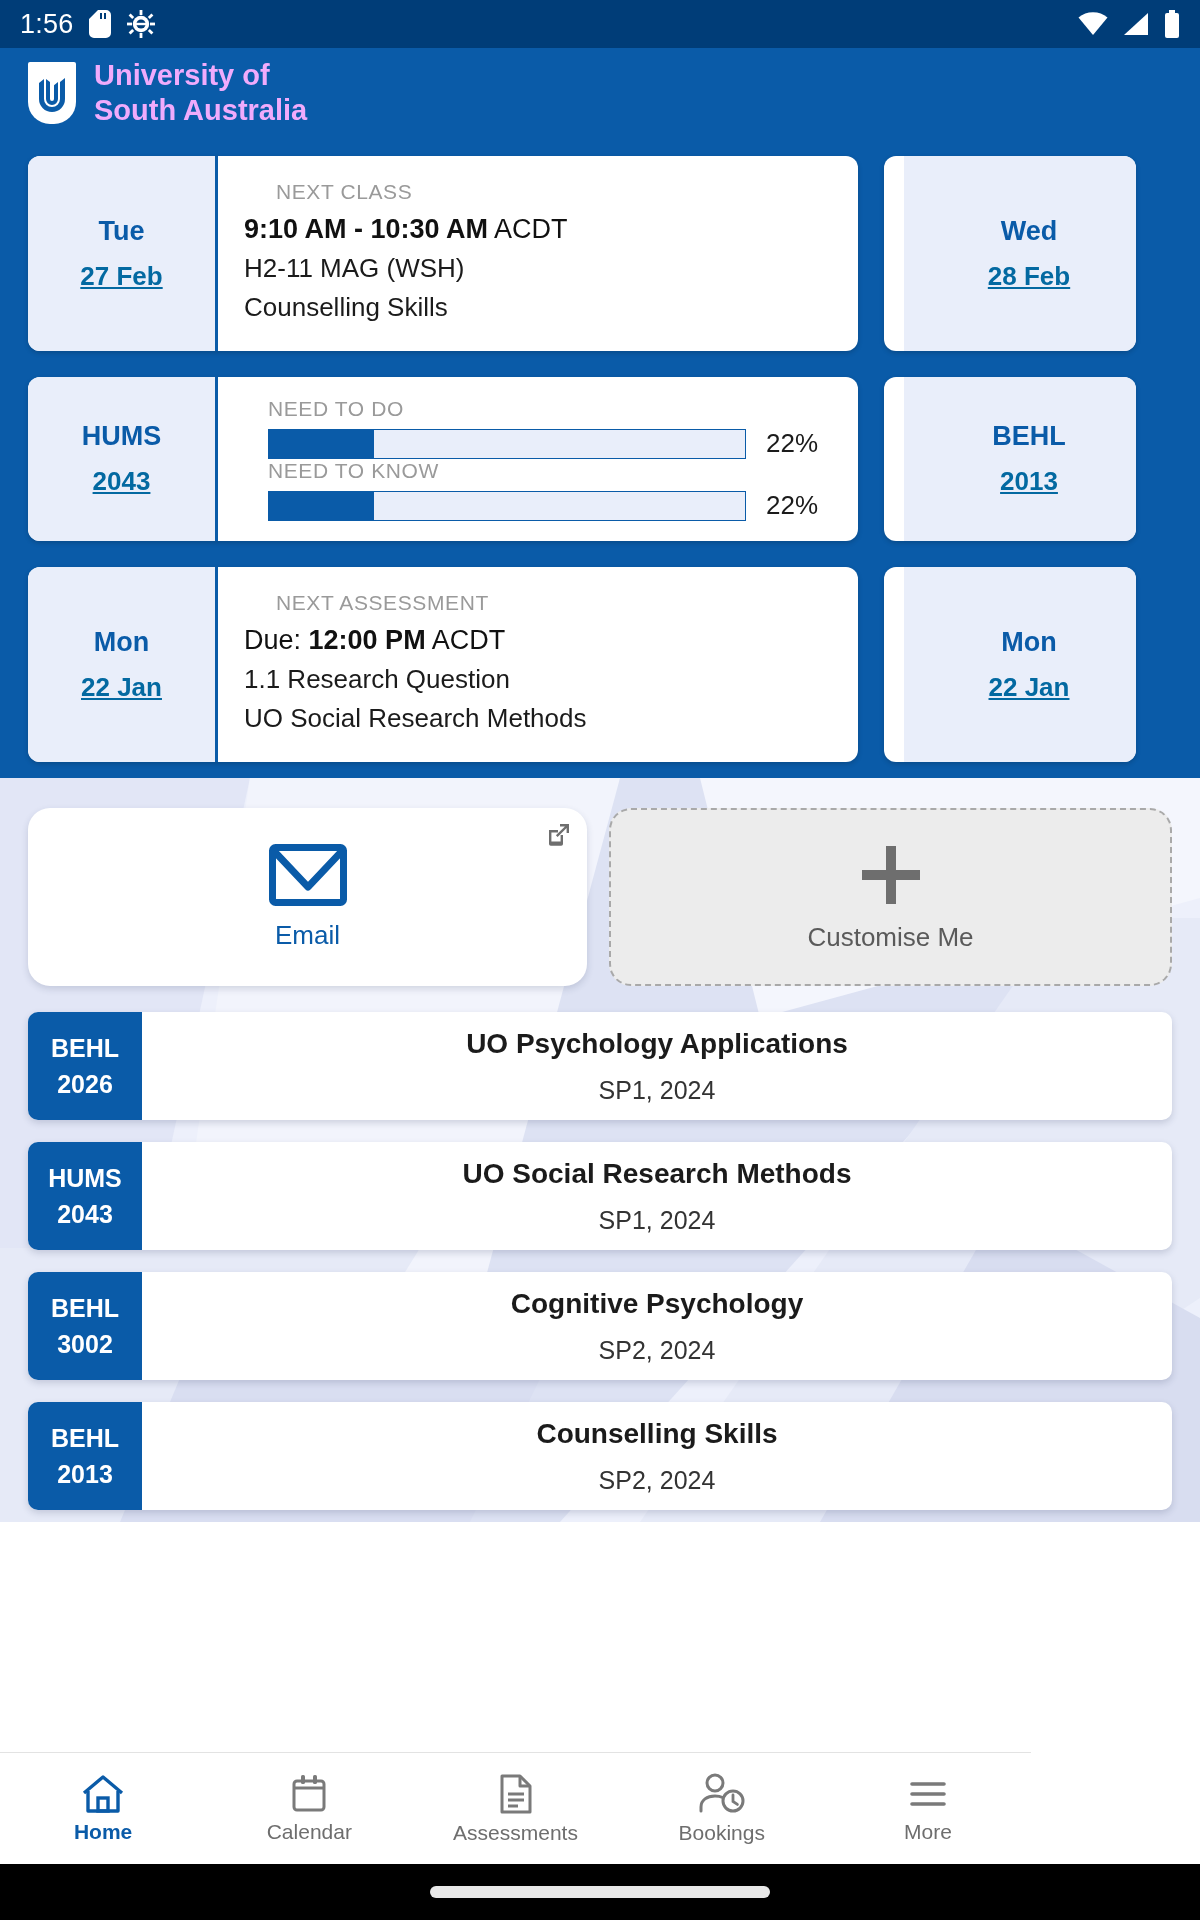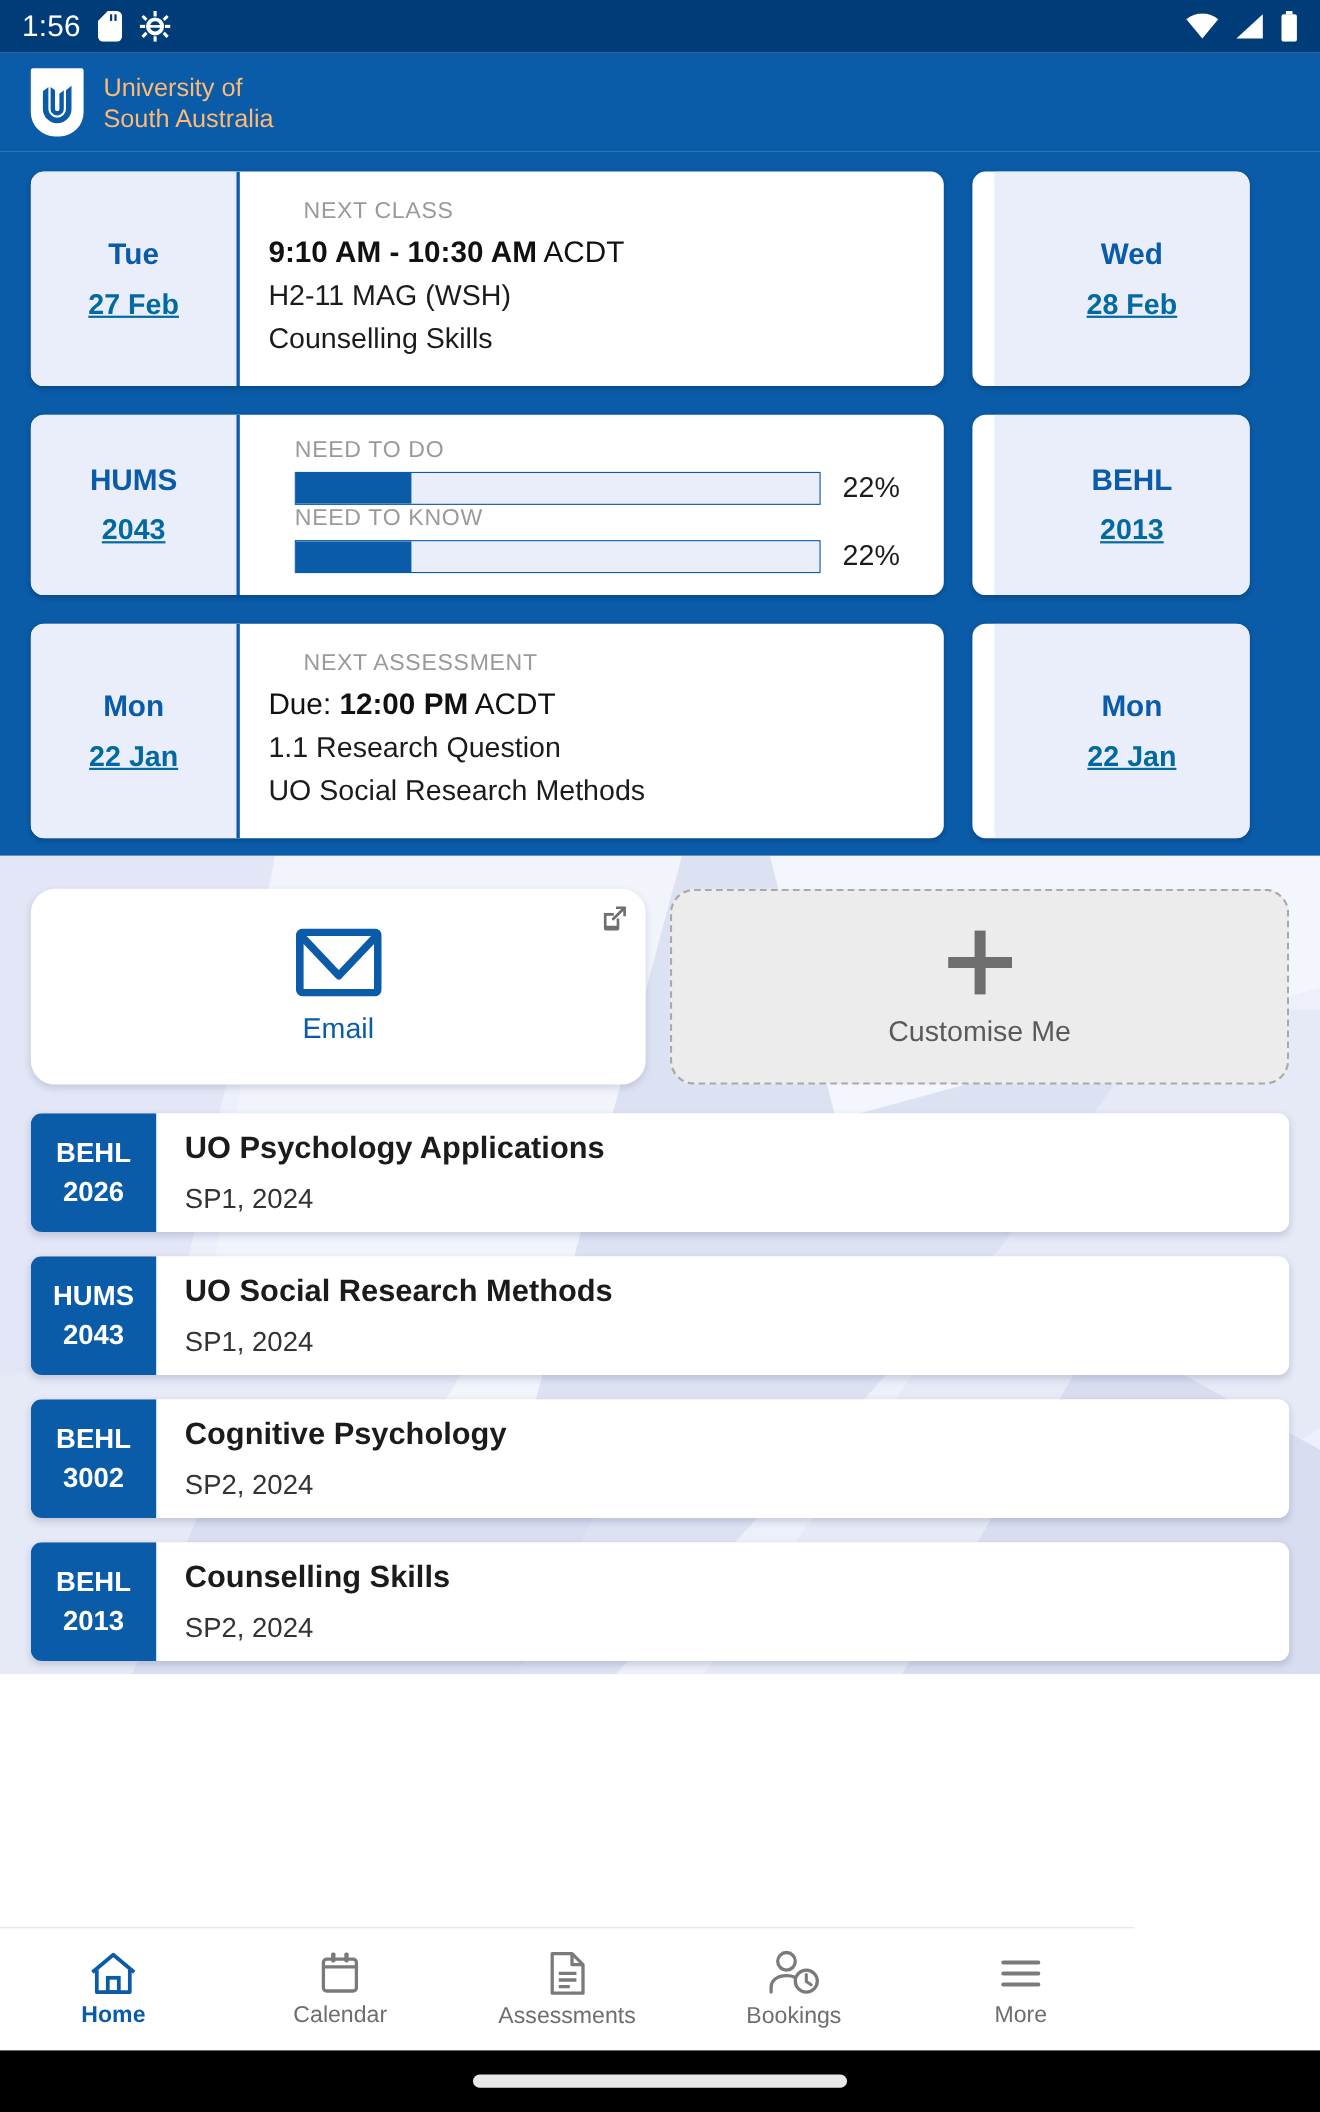--- a/index.html
+++ b/index.html
@@ -25,21 +25,21 @@
   
   .appbar{
     height:90px; background:#0A5BA8;
     display:flex; align-items:center; padding-left:28px; gap:18px;
   }
   .logo-shield{
     width:48px;height:62px;background:#ffffff;
     border-radius:2px 2px 22px 22px;
     display:flex;align-items:center;justify-content:center;
   }
-  .brand{color:#fdba74;font-size:23px;font-weight:400;line-height:1.22;}
+  .brand{color:#f0abfc;font-size:29px;font-weight:700;line-height:1.22;}
 
   
   .hero{
     background:#0A5BA8; padding:18px 0 16px 0;
   }
   .carousel{
     display:flex; gap:26px; padding:0 28px; margin-bottom:26px;
   }
   .carousel:last-child{margin-bottom:0;}
   .wcard{
@@ -103,21 +103,21 @@
   .courses{position:relative;z-index:1;display:flex;flex-direction:column;gap:22px;}
   .crow{
     display:flex;background:#ffffff;border-radius:10px;overflow:hidden;
     box-shadow:0 3px 7px rgba(40,50,90,.18);min-height:108px;
   }
   .ccode{
     width:114px;flex:0 0 114px;background:#0A5BA8;color:#fff;
     display:flex;flex-direction:column;align-items:center;justify-content:center;gap:7px;
     font-weight:700;font-size:25px;
   }
-  .cmeta{flex:1;padding:8px 26px;display:flex;flex-direction:column;justify-content:center;gap:16px;}
+  .cmeta{flex:1;padding:8px 26px;display:flex;flex-direction:column;justify-content:center;gap:16px;align-items:center;}
   .cname{font-size:28px;font-weight:700;color:#1b1b1b;}
   .cterm{font-size:25px;color:#333;}
 
   
   .tabbar{
     position:absolute;left:0;bottom:56px;width:1031px;height:112px;
     background:#ffffff;display:flex;align-items:center;
     border-top:1px solid #E3E3E3;
   }
   .tab{flex:1;display:flex;flex-direction:column;align-items:center;gap:6px;}

